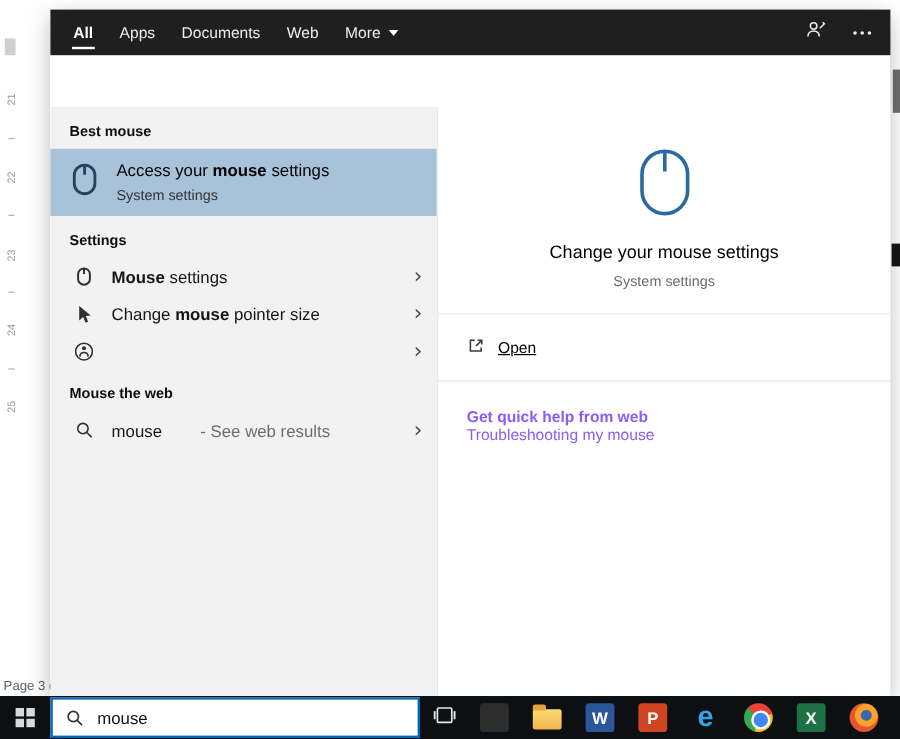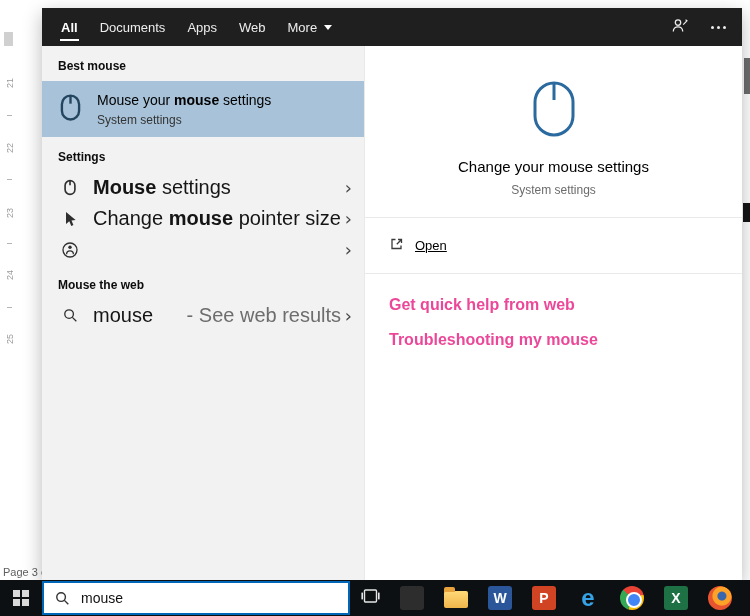--- a/index.html
+++ b/index.html
@@ -15,60 +15,60 @@
   .ruler { position:absolute; left:3px; top:26px; width:13px; height:330px; }
   .ruler-margin-block { position:absolute; left:1px; top:6px; width:9px; height:14px; background:#d0d0d0; }
   .ruler-num { position:absolute; left:0; width:13px; text-align:center; font-size:9px; color:#9a9a9a; transform:rotate(-90deg); }
   .ruler-tick { position:absolute; left:4px; width:5px; height:1px; background:#b5b5b5; }
   .page-status { position:absolute; left:3px; top:566px; font-size:11px; color:#5f5f5f; white-space:nowrap; }
   .sb-thumb-1 { position:absolute; right:0; top:58px; width:6px; height:36px; background:#6e6e6e; }
   .sb-thumb-2 { position:absolute; right:0; top:203px; width:7px; height:19px; background:#161616; }
 
   
   .flyout { position:absolute; left:42px; top:8px; width:700px; height:572px;
-    display:flex; flex-direction:column; box-shadow:0 6px 18px rgba(0,0,0,.28); }
+    display:flex; flex-direction:column; box-shadow:0 6px 18px rgba(0,0,0,.28);gap:43px; }
 
   .fly-header { height:38px; flex:0 0 38px; background:#1f1f1f; display:flex; align-items:stretch; padding:0 16px 0 8px; }
   .tab { display:flex; align-items:center; padding:0 11px; color:#ededed; font-size:13px; position:relative; cursor:pointer; }
   .tab.selected { font-weight:bold; color:#ffffff; }
   .tab.selected::after { content:""; position:absolute; left:10px; right:10px; bottom:5px; height:2px; background:#ffffff; }
   .more-caret { width:0; height:0; border-left:4px solid transparent; border-right:4px solid transparent; border-top:5px solid #ffffff; margin-left:7px; }
   .header-spacer { flex:1; }
   .header-btn { display:flex; align-items:center; margin-left:22px; cursor:pointer; }
   .dots { display:flex; gap:3px; }
   .dots i { width:3px; height:3px; border-radius:50%; background:#ededed; }
 
   .fly-body { flex:1; display:flex; min-height:0; }
 
   
   .left-panel { width:322px; flex:0 0 322px; background:#f2f2f2; }
   .section-label { font-size:12px; font-weight:bold; color:#0c0c0c; padding:13px 16px 8px; }
   .best-item { height:56px; background:#a8c3d9; display:flex; align-items:center; padding:0 10px 0 18px; cursor:pointer; }
   .best-text { margin-left:16px; }
   .best-title { font-size:14px; color:#000; white-space:pre; }
   .best-sub { font-size:12px; color:#333; margin-top:4px; }
-  .row { height:31px; display:flex; align-items:center; padding:0 12px 0 18px; font-size:20px; color:#151515; cursor:pointer; }
+  .row { height:31px; display:flex; align-items:center; padding:0 12px 0 18px; font-size:14px; color:#151515; cursor:pointer; }
   .row .ic { width:20px; display:flex; justify-content:center; align-items:center; }
   .row .txt { margin-left:13px; white-space:pre; }
   .row .chev { margin-left:auto; color:#474747; font-size:18px; line-height:1; font-family:"DejaVu Sans",sans-serif; }
   .row .chev::after { content:"\203A"; }
   .web-suffix { color:#6d6d6d;margin-left:28px; }
 
   
   .right-panel { flex:1; background:#ffffff; display:flex; flex-direction:column; align-items:center; border-left:1px solid #e9e9e9; }
   .big-mouse { margin-top:34px; }
   .detail-title { font-size:15px; color:#000; margin-top:16px; }
   .detail-sub { font-size:12px; color:#6b6b6b; margin-top:8px; }
   .divider { width:100%; border-top:1px solid #eaeaea; margin-top:20px; }
   .divider2 { width:100%; border-top:1px solid #eaeaea; }
   .open-row { width:100%; padding:18px 0 18px 24px; display:flex; align-items:center; font-size:13px; color:#000; cursor:pointer; }
   .open-row .lbl { margin-left:10px;text-decoration:underline; }
-  .help-wrap { width:100%; padding:22px 24px 0; font-size:16px; color:#ec4899; }
+  .help-wrap { width:100%; padding:22px 24px 0; font-size:13px; color:#8b5cf6; }
   .help-header { font-weight:bold; }
-  .help-link { margin-top:17px; cursor:pointer;font-weight:bold; }
+  .help-link { cursor:pointer; }
 
   
   .taskbar { position:absolute; left:0; bottom:0; width:750px; height:36px; background:#0d1013; display:flex; align-items:center; }
   .start-btn { width:42px; height:36px; display:flex; align-items:center; justify-content:center; cursor:pointer; }
   .win-logo { display:grid; grid-template-columns:7px 7px; grid-template-rows:7px 7px; gap:2px; }
   .win-logo i { background:#d9d9d9; }
   .tb-search { width:308px; height:34px; background:#ffffff; border:2px solid #0067b8; display:flex; align-items:center; }
   .tb-search input { border:none; outline:none; background:transparent; font-size:14px; color:#111; width:230px; font-family:inherit; }
   .tb-search .mag { margin:0 9px 0 11px; display:flex; align-items:center; }
   .taskview-btn { width:40px; height:36px; display:flex; align-items:center; justify-content:center; cursor:pointer; }
@@ -110,24 +110,24 @@
 <div class="sb-thumb-1"></div>
 <div class="sb-thumb-2"></div>
 
 <div class="flyout">
 
   <div class="fly-header">
     <div class="tab selected">
         <span>All</span>
       </div>
     <div class="tab">
+        <span>Apps</span>
+      </div>
+    <div class="tab">
         <span>Documents</span>
-      </div>
-    <div class="tab">
-        <span>Apps</span>
       </div>
     <div class="tab">
         <span>Web</span>
       </div>
     <div class="tab">
       <span>More</span>
       <span class="more-caret"></span>
     </div>
     <div class="header-spacer"></div>
     <div class="header-btn">
@@ -155,21 +155,21 @@
       <div class="section-label">Best mouse</div>
 
       <div class="best-item">
         <span>
           <svg width="21" height="29" viewBox="0 0 44 58">
             <rect x="4" y="4" width="36" height="50" rx="18" fill="none" stroke="#24455f" stroke-width="5"></rect>
             <line x1="22" y1="4" x2="22" y2="21" stroke="#24455f" stroke-width="5"></line>
           </svg>
         </span>
         <span class="best-text">
-          <span class="best-title"><span>Mouse your </span><b>mouse</b><span> settings</span></span>
+          <span class="best-title"><span>Access your </span><b>mouse</b><span> settings</span></span>
           <div class="best-sub">System settings</div>
         </span>
       </div>
 
       <div class="section-label">Settings</div>
 
       <div class="row">
         <span class="ic">
           <svg width="12" height="17" viewBox="0 0 44 58">
             <rect x="4" y="4" width="36" height="50" rx="18" fill="none" stroke="#2f2f2f" stroke-width="6"></rect>

